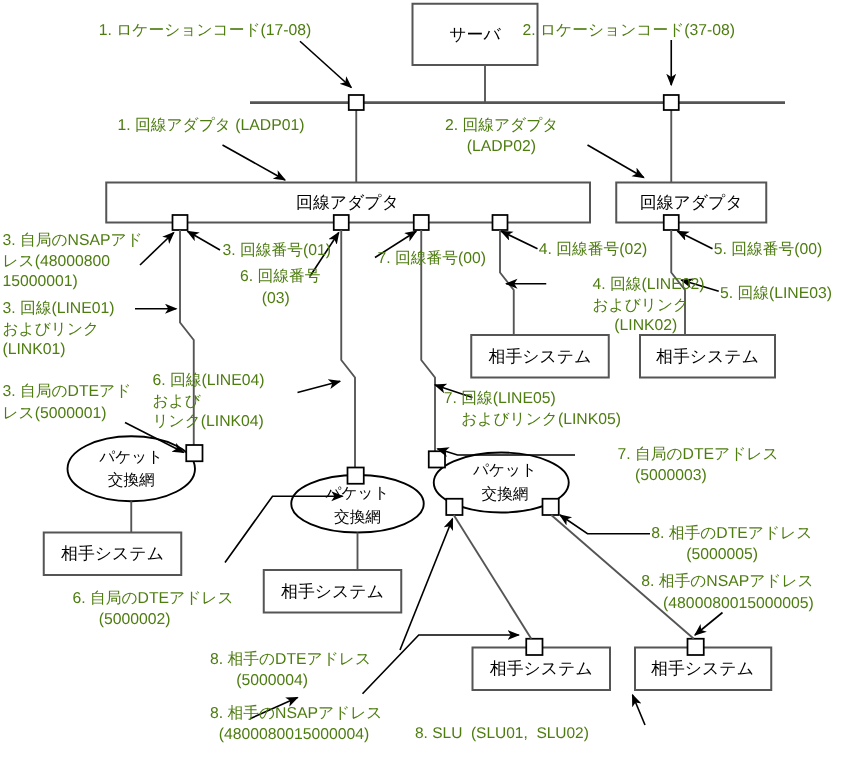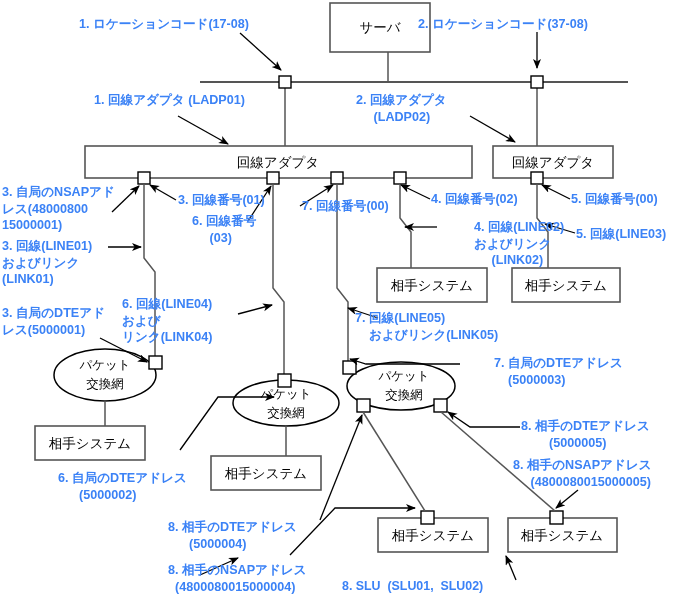--- a/index.html
+++ b/index.html
@@ -61,24 +61,23 @@
   .ellipse-label {
     font-size: 12.5px;
     fill: #000000;
     text-anchor: middle;
     dominant-baseline: middle;
   }
   .anno {
     position: absolute;
     font-size: 12.6px;
     line-height: 16.5px;
-    color: #3b82f6;
+    color: #4d7c0f;
     white-space: pre;
     letter-spacing: 0px;
-    font-weight: bold;
   }
   .anno.mono-ish {
     font-size: 12.4px;
   }
 </style>
 </head>
 <body>
 
 <div id="diagram-root">
 
@@ -249,15 +248,15 @@
   <div class="anno" style="left:521px; top:418px;">8. 相手のDTEアドレス
         (5000005)</div>
   <div class="anno" style="left:513px; top:457px;">8. 相手のNSAPアドレス
      (4800080015000005)</div>
   <div class="anno" style="left:58px;  top:470px;">6. 自局のDTEアドレス
       (5000002)</div>
   <div class="anno" style="left:168px; top:519px;">8. 相手のDTEアドレス
       (5000004)</div>
   <div class="anno" style="left:168px; top:562px;">8. 相手のNSAPアドレス
   (4800080015000004)</div>
-  <div class="anno mono-ish" style="left:342px; top:578px;text-align:right;">8. SLU  (SLU01,  SLU02)</div>
+  <div class="anno mono-ish" style="left:332px; top:578px;text-align:right;">8. SLU  (SLU01,  SLU02)</div>
 
 </div>
 
 </body></html>

